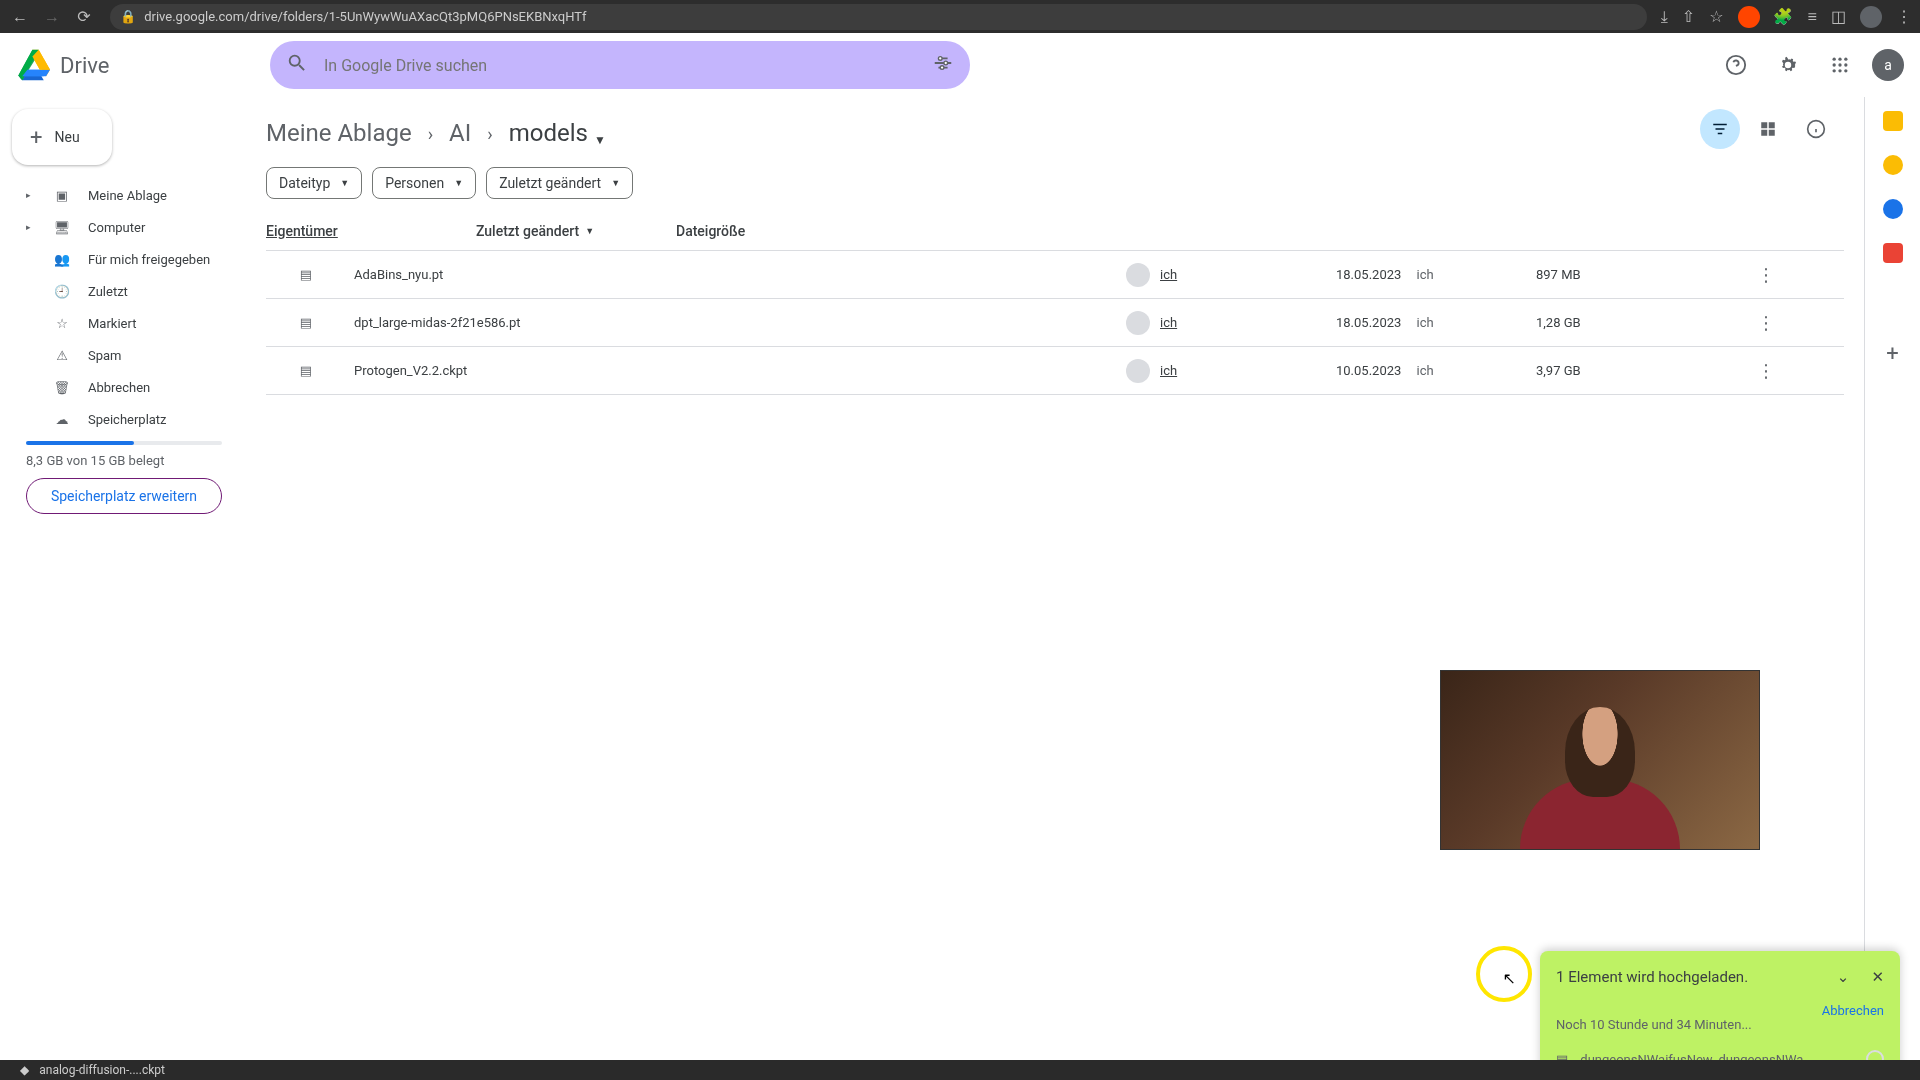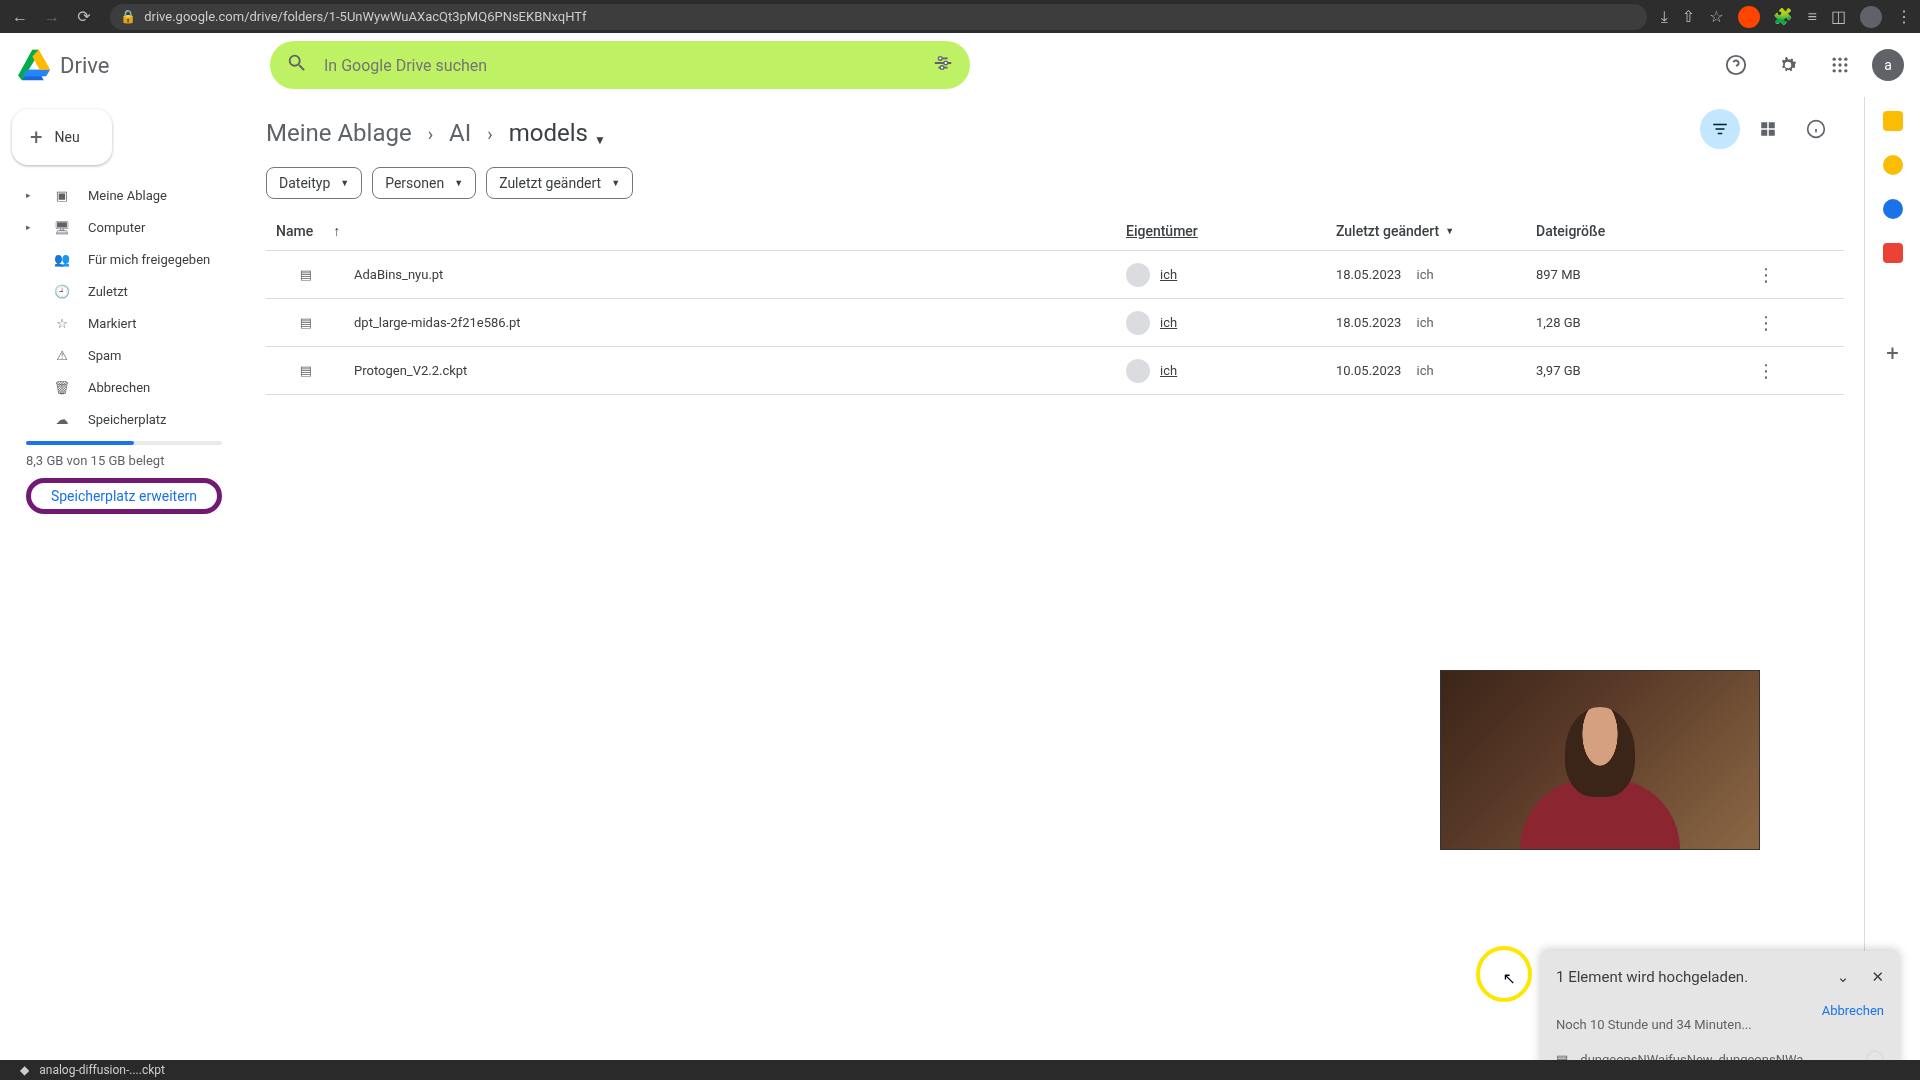--- a/index.html
+++ b/index.html
@@ -10,37 +10,37 @@
 .nav-btn { width:24px; height:24px; display:flex; align-items:center; justify-content:center; cursor:pointer; font-size:16px; }
 .url-bar { flex:1; display:flex; align-items:center; gap:8px; background:#3d3d3d; border-radius:14px; height:26px; padding:0 10px; font-size:13px; color:#ccc; margin:0 6px; }
 .ext-icons { display:flex; gap:14px; align-items:center; }
 .ext-dot { width:22px; height:22px; border-radius:50%; display:flex; align-items:center; justify-content:center; }
 
 
 .drive-header { height:64px; display:flex; align-items:center; padding:0 16px; gap:24px; }
 .logo-area { display:flex; align-items:center; gap:10px; width:230px; cursor:pointer; }
 .drive-logo-svg { width:34px; height:34px; }
 .logo-text { font-size:22px; color:#5f6368; }
-.search-bar { flex:0 0 700px; height:48px; background:#bef264; border-radius:24px; display:flex; align-items:center; padding:0 16px; gap:16px; }
+.search-bar { flex:0 0 700px; height:48px; background:#c4b5fd; border-radius:24px; display:flex; align-items:center; padding:0 16px; gap:16px; }
 .search-input { flex:1; border:none; background:transparent; font-size:16px; color:#5f6368; outline:none; }
 .header-right { margin-left:auto; display:flex; gap:12px; align-items:center; }
 .hdr-icon { width:40px; height:40px; border-radius:50%; display:flex; align-items:center; justify-content:center; cursor:pointer; color:#5f6368; }
 .avatar { width:32px; height:32px; border-radius:50%; background:#5f6368; color:#fff; display:flex; align-items:center; justify-content:center; font-size:14px; }
 
 
 .main-area { display:flex; height:calc(1080px - 33px - 64px); }
 .sidebar { width:256px; padding:8px 16px 0 8px; }
 .new-btn { width:100px; height:56px; border-radius:16px; background:#fff; box-shadow:0 1px 3px rgba(0,0,0,.3); display:flex; align-items:center; gap:12px; padding:0 18px; margin:4px 0 14px 4px; cursor:pointer; font-size:14px; color:#3c4043; }
 .nav-item { height:32px; border-radius:16px; display:flex; align-items:center; gap:16px; padding:0 12px 0 18px; cursor:pointer; font-size:13px; color:#3c4043; }
 .nav-item .tri { width:10px; font-size:9px; color:#5f6368; }
 .nav-icon { width:20px; display:flex; justify-content:center; color:#5f6368; }
 .storage-bar { margin:6px 18px; height:4px; background:#e8eaed; border-radius:2px; position:relative; }
 .storage-bar .fill { position:absolute; left:0; top:0; height:100%; width:55%; background:#1a73e8; border-radius:2px; }
 .storage-text { font-size:13px; color:#5f6368; margin:8px 18px; }
-.upgrade-btn { margin:10px 18px; border:5px solid #701a75; border-radius:18px; height:36px; display:flex; align-items:center; justify-content:center; font-size:14px; color:#1a73e8; cursor:pointer; }
+.upgrade-btn { margin:10px 18px; border:1px solid #701a75; border-radius:18px; height:36px; display:flex; align-items:center; justify-content:center; font-size:14px; color:#1a73e8; cursor:pointer; }
 
 
 .content { flex:1; padding:12px 20px 0 10px; position:relative; }
 .breadcrumb { display:flex; align-items:center; gap:16px; height:48px; }
 .crumb { font-size:24px; color:#5f6368; cursor:pointer; }
 .crumb.current { color:#3c4043; display:flex; align-items:flex-end; gap:6px; }
 .chev { color:#5f6368; font-size:18px; }
 .content-tools { position:absolute; right:28px; top:12px; display:flex; gap:8px; align-items:center; }
 .tool-btn { width:40px; height:40px; border-radius:50%; display:flex; align-items:center; justify-content:center; cursor:pointer; color:#5f6368; }
 .tool-btn.active { background:#c2e7ff; color:#001d35; }
@@ -63,21 +63,21 @@
 
 .right-rail { width:56px; border-left:1px solid #dadce0; padding-top:14px; display:flex; flex-direction:column; gap:24px; align-items:center; }
 .rail-icon { width:20px; height:20px; cursor:pointer; border-radius:4px; }
 
 
 .webcam { position:absolute; width:320px; height:180px; background:linear-gradient(135deg,#3a2518 0%,#5a3a28 40%,#8b6844 100%); right:160px; bottom:230px; border:1px solid #333; }
 .webcam::after { content:''; position:absolute; left:50%; top:20%; width:70px; height:90px; background:radial-gradient(ellipse at 50% 30%,#d4a080 35%,#3a2518 36%); border-radius:50% 50% 40% 40%; transform:translateX(-50%); }
 .webcam .body { position:absolute; left:50%; bottom:0; width:160px; height:70px; background:#8b2530; border-radius:80px 80px 0 0; transform:translateX(-50%); }
 
 
-.upload-toast { position:absolute; right:20px; bottom:0; width:360px; background:#e5e5e5; box-shadow:0 -2px 10px rgba(0,0,0,.2); border-radius:8px 8px 0 0; }
+.upload-toast { position:absolute; right:20px; bottom:0; width:360px; background:#bef264; box-shadow:0 -2px 10px rgba(0,0,0,.2); border-radius:8px 8px 0 0; }
 .toast-header { height:52px; display:flex; align-items:center; padding:0 16px; gap:10px; font-size:15px; color:#3c4043; }
 .toast-sub { display:flex; justify-content:space-between; padding:0 16px 10px; font-size:13px; }
 .toast-time { color:#5f6368;margin-top:14px; }
 .toast-cancel { color:#1a73e8; cursor:pointer; }
 .toast-file { display:flex; align-items:center; gap:12px; padding:8px 16px 12px; font-size:13px; color:#5f6368; }
 .toast-file .spinner { width:18px; height:18px; border:2px solid #dadce0; border-radius:50%; margin-left:auto; }
 
 
 .cursor-ring { position:absolute; width:56px; height:56px; border:4px solid #ffe600; border-radius:50%; right:388px; bottom:78px; pointer-events:none; }
 .cursor-arrow { position:absolute; right:404px; bottom:92px; font-size:16px; color:#000; pointer-events:none; }
@@ -264,24 +264,20 @@
           <span>Personen</span>
           <span style="font-size:9px">▼</span>
         </div>
         <div class="chip">
           <span>Zuletzt geändert</span>
           <span style="font-size:9px">▼</span>
         </div>
       </div>
 
     <div class="table-header">
-      <div class="col-name">
-        <span>Name</span>
-        <span>↑</span>
-      </div>
       <div class="col-owner">Eigentümer</div>
       <div class="col-mod">
         <span>Zuletzt geändert</span>
         <span style="font-size:9px">▼</span>
       </div>
       <div class="col-size">Dateigröße</div>
       <div class="col-menu"></div>
     </div>
     <div id="file-list">
         <div class="file-row">

